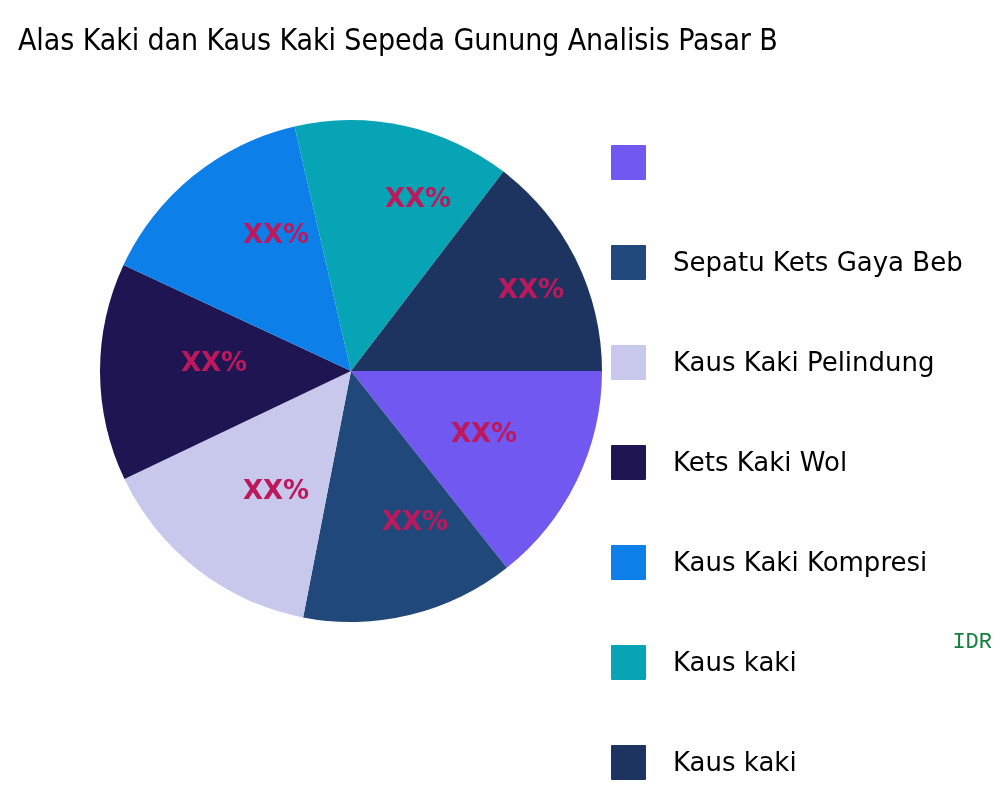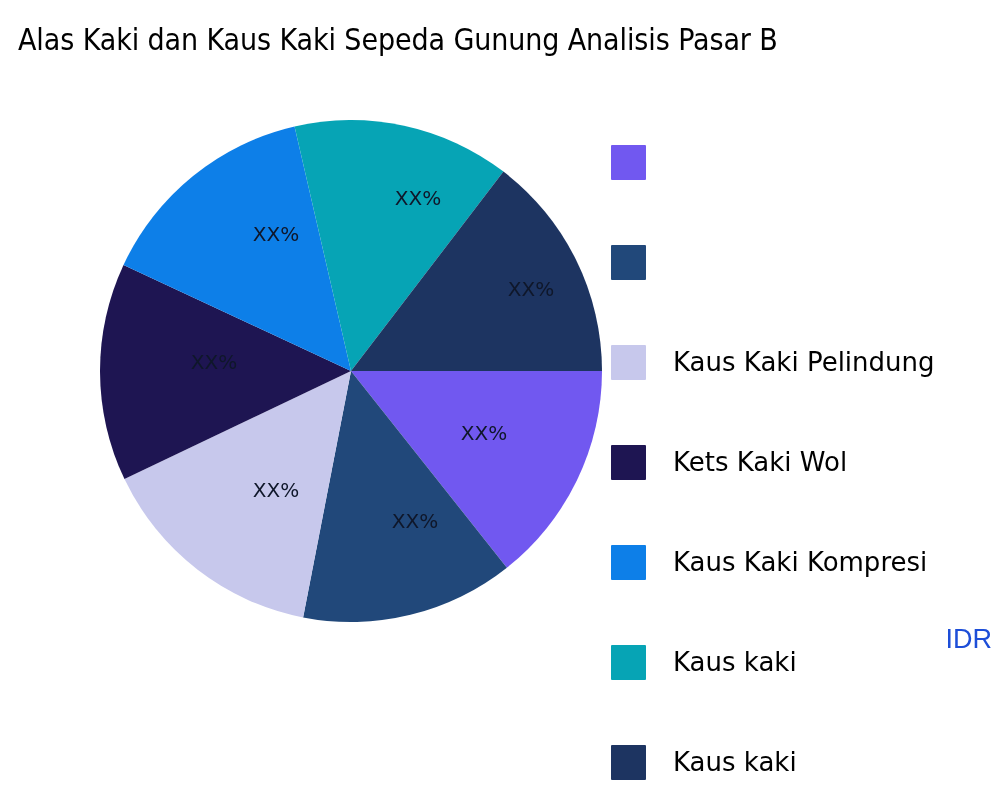--- a/index.html
+++ b/index.html
@@ -28,25 +28,26 @@
     font-family: "DejaVu Sans Condensed", "Liberation Sans Narrow", "DejaVu Sans", sans-serif;
   }
   #pie-area {
     position: absolute;
     left: 0px; top: 0px;
     width: 630px; height: 800px;
   }
   #pie-svg { position: absolute; left: 0; top: 0; }
   .pie-label {
     position: absolute;
-    font-size: 20px;
-    color: #0f172a;
+    font-size: 26px;
+    color: #be185d;
     transform: translate(-50%, -50%);
     white-space: nowrap;
     font-family: "DejaVu Sans", "Liberation Sans", sans-serif;
+    font-weight: bold;
   }
   #legend {
     position: absolute;
     left: 611px;
     top: 112px;
     width: 400px;
   }
   .legend-row {
     display: flex;
     align-items: center;
@@ -61,23 +62,23 @@
     margin-left: 27px;
     font-size: 26px;
     color: #000000;
     white-space: nowrap;
     font-family: "DejaVu Sans", "Liberation Sans", sans-serif;
   }
   #currency-note {
     position: absolute;
     right: 8px;
     bottom: 8px;
-    font-size: 27px;
-    color: #1d4ed8;
-    font-family: Liberation Sans, sans-serif;
+    font-size: 22px;
+    color: #15803d;
+    font-family: Liberation Mono, monospace;
   }
 </style>
 </head>
 <body>
 
 <div id="root">
 
   <div id="chart-title">Alas Kaki dan Kaus Kaki Sepeda Gunung Analisis Pasar B</div>
 
   <div id="pie-area">
@@ -102,20 +103,21 @@
         <div class="pie-label" style="left: 531px; top: 289px;">XX%</div>
       </div>
   </div>
 
   <div id="legend">
       <div class="legend-row">
         <div class="legend-swatch" style="background: rgb(113, 88, 240);"></div>
       </div>
       <div class="legend-row">
         <div class="legend-swatch" style="background: rgb(33, 72, 122);"></div>
+        <div class="legend-label">Sepatu Kets Gaya Beb</div>
       </div>
       <div class="legend-row">
         <div class="legend-swatch" style="background: rgb(199, 200, 236);"></div>
         <div class="legend-label">Kaus Kaki Pelindung</div>
       </div>
       <div class="legend-row">
         <div class="legend-swatch" style="background: rgb(30, 21, 82);"></div>
         <div class="legend-label">Kets Kaki Wol</div>
       </div>
       <div class="legend-row">

